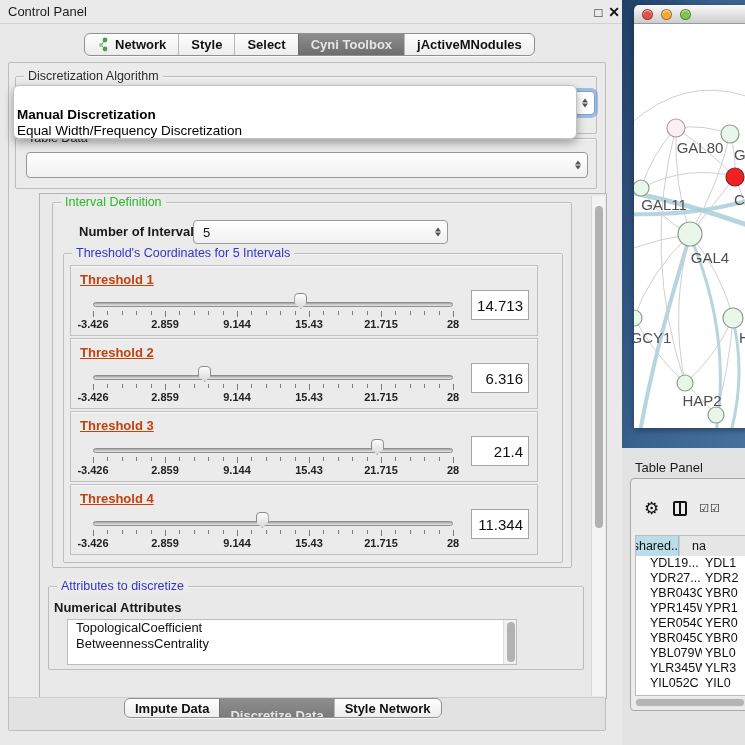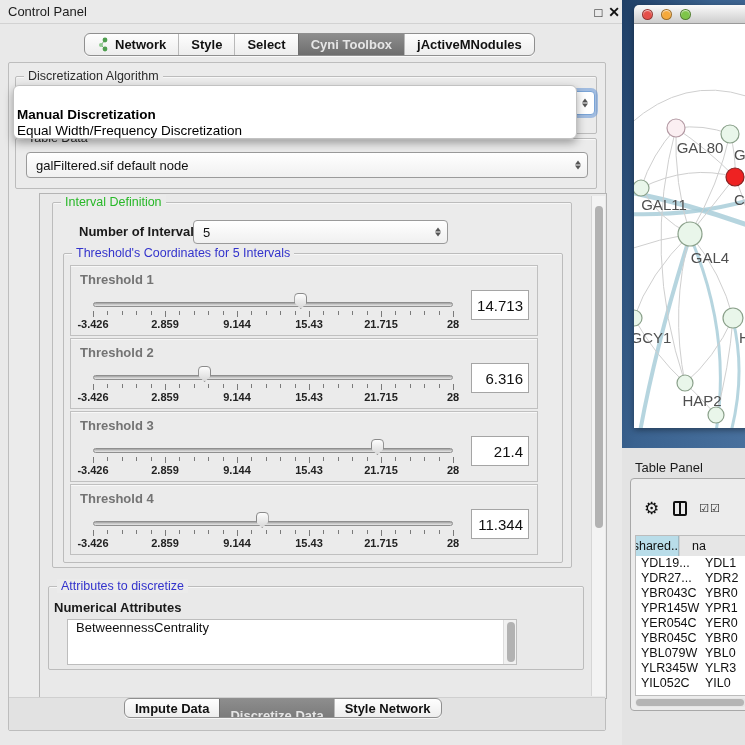--- a/index.html
+++ b/index.html
@@ -69,21 +69,21 @@
   .sp-thumb { top:10px; height:322px; }
 
   .interval-group { left:12px; top:8px; width:520px; height:366px; background:#ebebeb; }
   .noi-label { position:absolute; left:26px; top:21px; font-size:13px; font-weight:700; }
   .noi-combo { left:140px; top:17px; width:255px; height:24px; }
 
   .thr-group { position:absolute; left:10px; top:50px; width:500px; height:310px; }
   .thr-stack { position:absolute; left:6px; top:11px; width:484px; }
   .thr-box { position:relative; width:468px; height:71px; margin-bottom:2px; background:#ebebeb;
     border:1px solid #c0c0c0; box-shadow:inset 0 1px 0 rgba(255,255,255,.65); }
-  .thr-label { position:absolute; left:9px; top:6px; font-size:13px; font-weight:700; color:#737373; }
+  .thr-label { position:absolute; left:9px; top:6px; font-size:13px; font-weight:700; color:#c2410c;text-decoration:underline; }
   .thr-track { position:absolute; left:22px; top:36px; width:360px; height:5px; border-radius:3px;
     background:linear-gradient(#9f9f9f,#cdcdcd 55%,#e6e6e6); border:1px solid #8f8f8f; }
   .thr-handle { position:absolute; top:27px; width:13px; height:16px;
     background:linear-gradient(#fdfdfd,#d8d8d8); border:1px solid #8a8a8a;
     border-radius:4px 4px 2px 2px;
     clip-path:polygon(0 0,100% 0,100% 60%,50% 100%,0 60%); }
   .thr-ticks { position:absolute; left:22px; top:45px; width:360px; height:7px; }
   .tick { position:absolute; top:0; width:1px; height:4px; background:#7a7a7a; }
   .tick.major { height:6px; }
   .thr-scale { position:absolute; left:22px; top:52px; width:360px; height:14px; }
@@ -127,21 +127,21 @@
   .tp-table { position:absolute; left:4px; top:56px; right:-2px; bottom:14px; background:#fff;
     border:1px solid #bcbcbc; overflow:hidden; }
   .tp-hrow { display:flex; height:20px; font-size:12.5px; }
   .tp-hc { display:flex; align-items:center; justify-content:center; border-right:1px solid #9fbac4;
     background:#b9dde9; color:#111; overflow:hidden; white-space:nowrap; }
   .tp-hc.c2 { background:#e6e6e6; border-right:none; border-left:1px solid #cfcfcf; justify-content:flex-start; padding-left:12px; }
   .tp-hc.c1 { width:43px; flex:none; }
   .tp-hc.c2 { flex:1; }
   .tp-row { display:flex; height:15px; font-size:12.5px; line-height:15px; }
   .tp-cell { white-space:nowrap; overflow:hidden; color:#111; }
-  .tp-cell.c1 { width:66px; flex:none; padding-left:5px; }
+  .tp-cell.c1 { width:66px; flex:none; padding-left:14px; }
   .tp-cell.c2 { flex:1; padding-left:3px; }
   .tp-hscroll { position:absolute; left:4px; right:2px; bottom:3px; height:9px; background:#e6e6e6; border-radius:5px; }
   .tp-hthumb { position:absolute; left:1px; top:1px; height:7px; width:96%; background:#b5b5b5; border-radius:4px; }
 </style>
 </head>
 <body>
 
 <div id="app">
 
   <div class="dock">
@@ -191,21 +191,20 @@
       </div>
 
       <div class="popup">
         <div class="popup-opt1">Manual Discretization</div>
         <div class="popup-opt2">Equal Width/Frequency Discretization</div>
       </div>
 
       <div class="groupbox tabledata-group">
         <span class="group-title gt-plain">Table Data</span>
         <div class="combo tabledata-combo">
-          <span>galFiltered.sif default node</span>
           <span class="stepper">
               <span class="tri-up"></span>
               <span class="tri-down"></span>
             </span>
         </div>
       </div>
 
       <div class="scrollpane">
         <div class="v-scrollbar">
           <div class="v-thumb sp-thumb"></div>
@@ -397,20 +396,21 @@
     <input class="thr-value" value="11.344" style="">
   </div>
 </div>
           </div>
         </div>
 
         <div class="groupbox attrs-group">
           <span class="group-title gt-blue">Attributes to discretize</span>
           <span class="attrs-header">Numerical Attributes</span>
           <div class="attrs-list" id="attrs-list">
+              <div class="attrs-item">TopologicalCoefficient</div>
               <div class="attrs-item">BetweennessCentrality</div>
               <div class="attrs-scroll">
               <div class="attrs-thumb"></div>
             </div>
           </div>
         </div>
 
       </div>
 
       <div class="bottom-strip">

